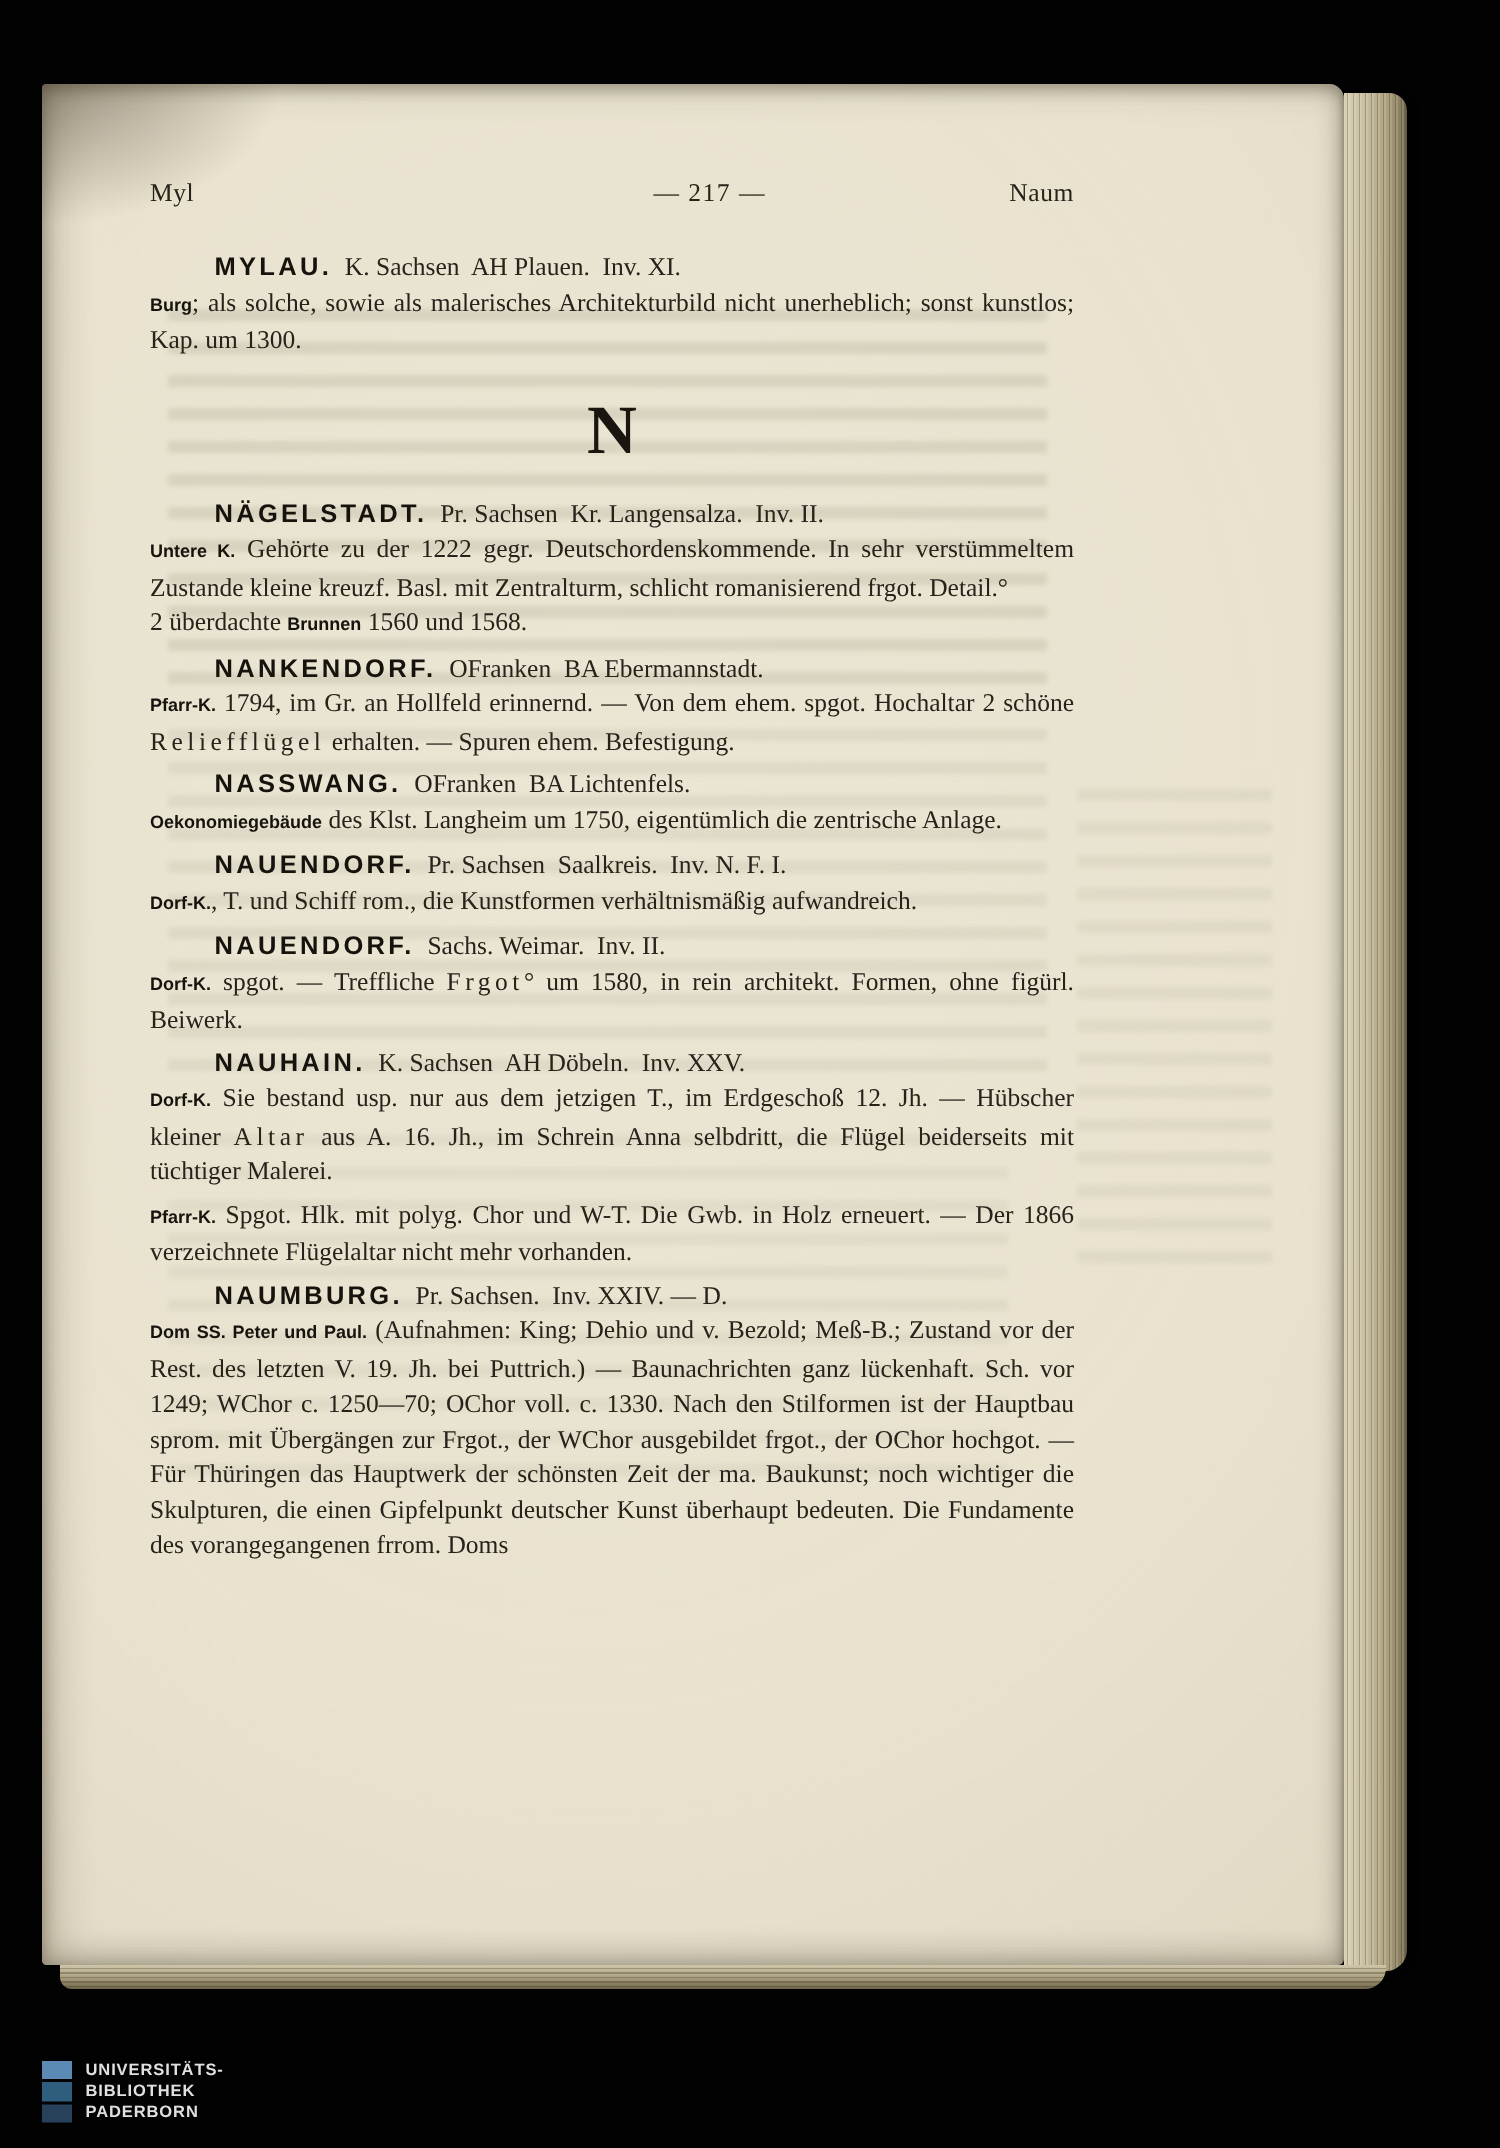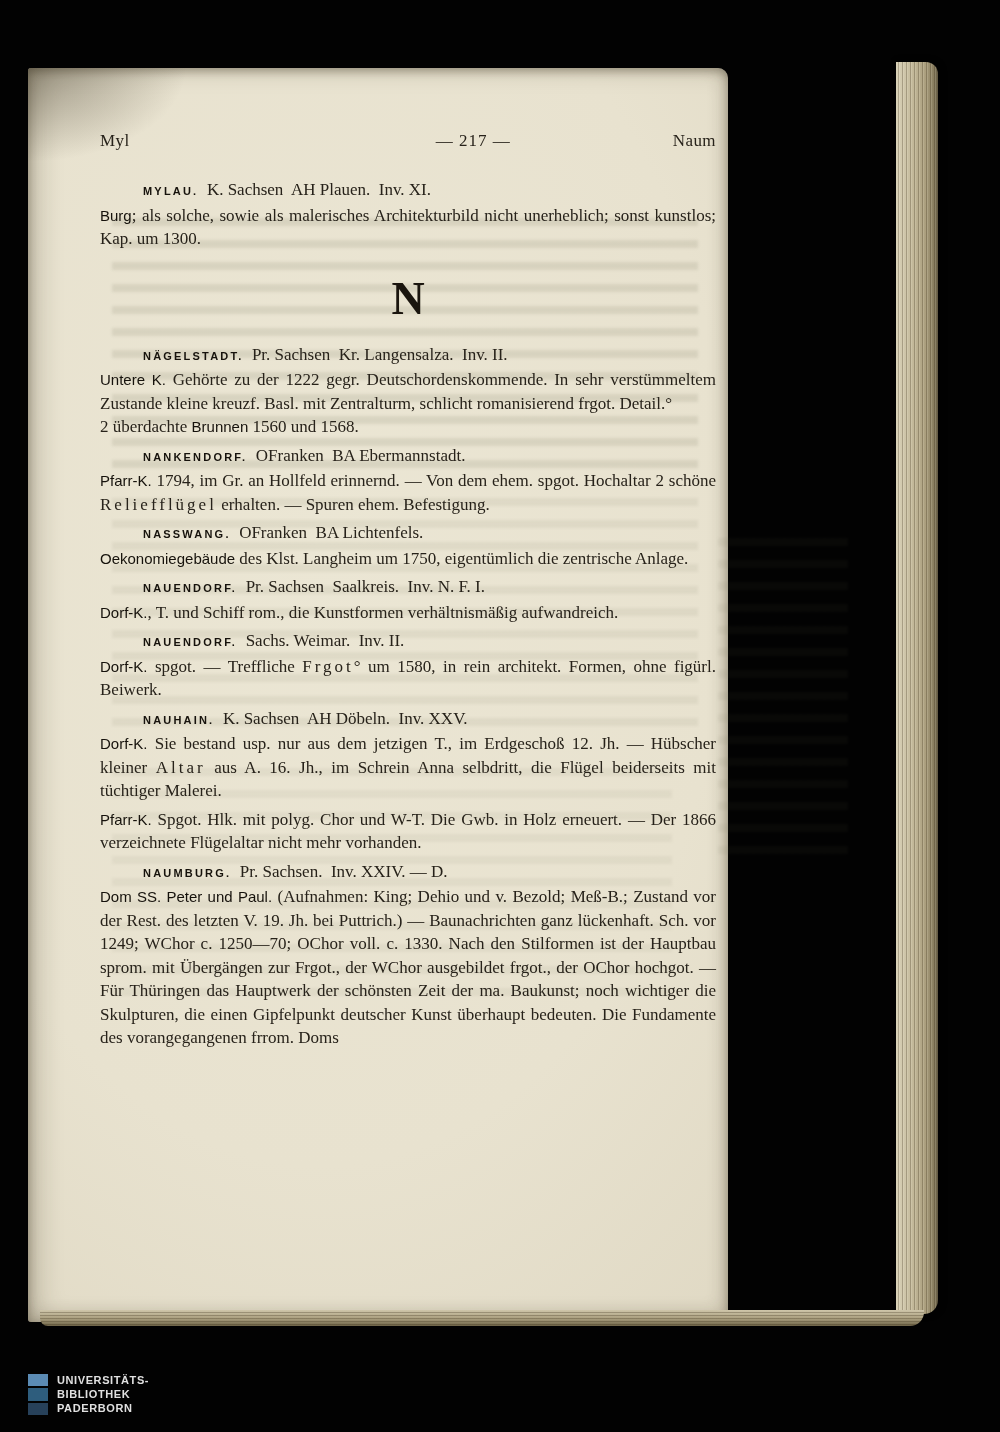--- a/index.html
+++ b/index.html
@@ -9,21 +9,21 @@
     background: #000;
     font-family: "Liberation Serif", serif;
   }
   .scene {
     position: relative; width: 1000px; height: 1432px;
     background: #020202; overflow: hidden;
   }
 
   
   .page {
-    position: absolute; left: 28px; top: 68px; width: 700px; height: 1254px;
+    position: absolute; left: 28px; top: 56px; width: 868px; height: 1254px;
     background: radial-gradient(ellipse 130% 110% at 42% 38%,
       #ebe6d4 0%, #e8e2cf 45%, #e0d9c4 72%, #d3cbb2 92%, #c6bda2 100%);
     border-radius: 3px 10px 4px 3px;
     box-shadow:
       inset 0 3px 10px rgba(55,45,25,0.35),
       inset 10px 0 26px rgba(55,45,25,0.22),
       inset -4px -6px 18px rgba(55,45,25,0.18);
   }
   .corner-shade {
     position: absolute; left: 0; top: 0; width: 160px; height: 95px;
@@ -74,36 +74,36 @@
 
   [data-name="entries-before-section"] { margin-top: 26px; }
   .entry { margin-top: 5px; }
 
   .entry-heading {
     margin: 0; text-indent: 43px; white-space: pre-wrap;
     font: 400 17px/23.5px "Liberation Serif", serif;
   }
   .entry-name {
     font-family: "Liberation Sans", sans-serif; font-weight: 700;
-    font-size: 11px; letter-spacing: 2.2px; color: #16120c;
+    font-size: 17px; letter-spacing: 2.2px; color: #16120c;
   }
   .entry-info { color: #27221a; }
 
   .section-letter {
     text-align: center; font: 700 46px/52px "Liberation Serif", serif;
     color: #1a150e; margin: 22px 0 18px;
   }
 
   .para {
     margin: 0; text-align: justify;
     font: 400 17px/23.5px "Liberation Serif", serif; color: #27221a;
   }
   .seg-bold {
-    font-family: "Liberation Sans", sans-serif; font-weight: 400;
-    font-size: 15px; color: #16120c;
+    font-family: "Liberation Sans", sans-serif; font-weight: 700;
+    font-size: 12px; color: #16120c;
   }
   .seg-spaced { letter-spacing: 3px; }
 
   
   .watermark {
     position: absolute; left: 28px; top: 1374px;
     display: flex; gap: 9px; align-items: stretch;
   }
   .wm-logo { display: flex; flex-direction: column; gap: 2px; width: 20px; }
   .wm-block { flex: 1; }

